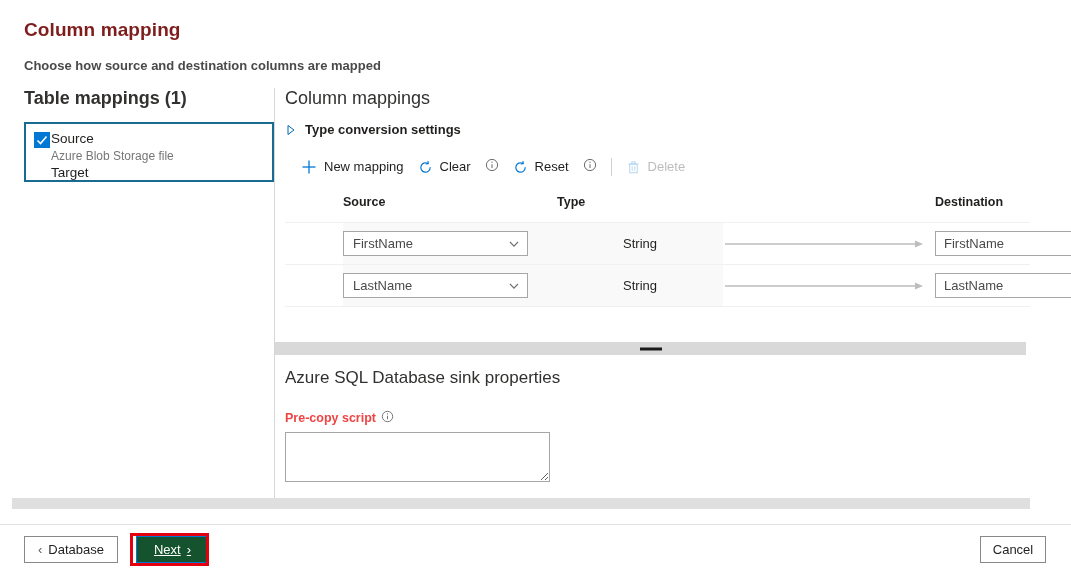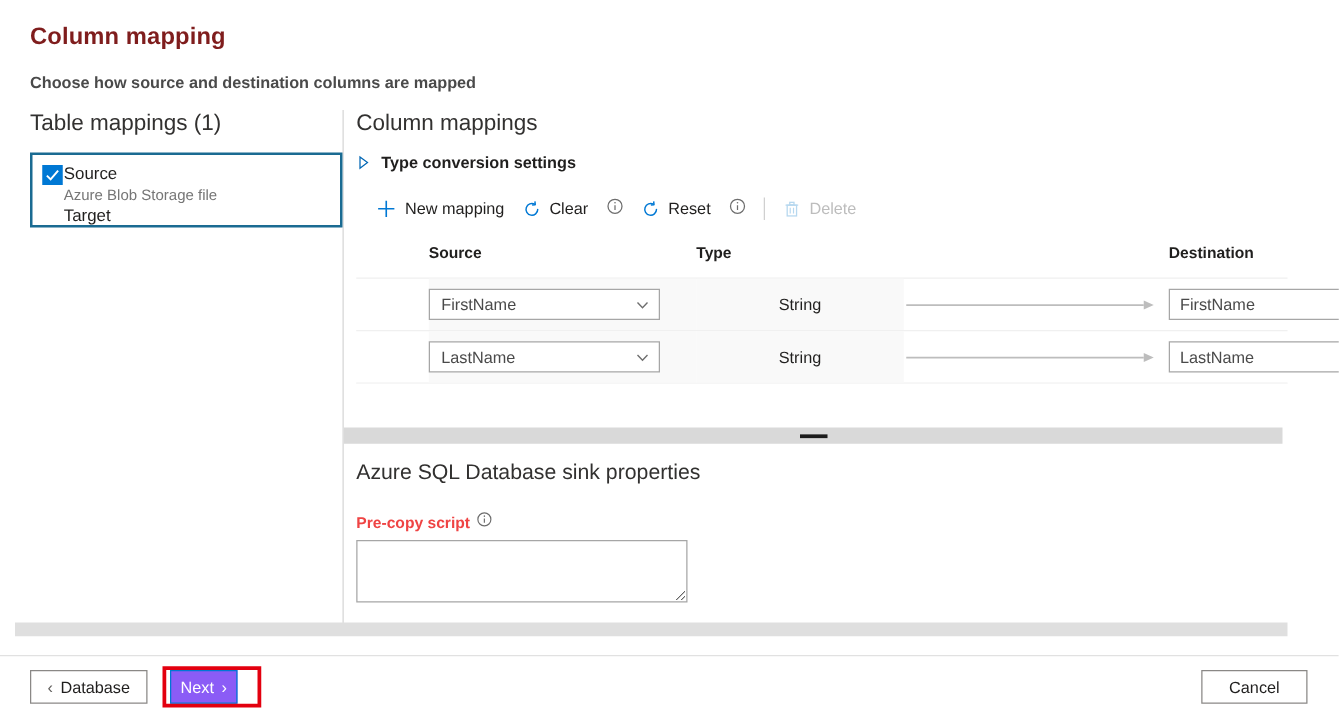--- a/index.html
+++ b/index.html
@@ -57,21 +57,21 @@
     position: absolute;
     left: 24px;
     top: 0;
     width: 250px;
   }
   .left-title {
     font-size: 18px;
     color: #323130;
     line-height: 24px;
     margin-bottom: 12px;
-    font-weight: normal;
+    font-weight: bold;
   }
   .mapping-card {
     border: 2px solid #1a6b92;
     background: #ffffff;
     padding: 6px 8px 10px 8px;
     height: 60px;
     box-sizing: border-box;
     position: relative;
     cursor: pointer;
   }
@@ -357,30 +357,31 @@
     top: 533px;
     width: 79px;
     height: 33px;
     border: 3px solid #e3000f;
     box-sizing: border-box;
   }
   .btn-next {
     position: absolute;
     left: 136px;
     top: 11px;
-    width: 54px;
-    background: #8b5cf6;
+    width: 73px;
+    background: #14532d;
     border: 1px solid #0078d4;
     color: #ffffff;
+    text-decoration: underline;
   }
   .btn-cancel {
     position: absolute;
     right: 25px;
     top: 11px;
-    width: 85px;
+    width: 66px;
   }
   .arrow-glyph { margin: 0 0 0 6px; font-size: 13px; }
   .arrow-glyph-left { margin: 0 6px 0 0; font-size: 13px; color: #605e5c; }
 </style>
 </head>
 <body>
 
 <div class="page-header">
   <div class="page-title">Column mapping</div>
   <div class="page-subtitle">Choose how source and destination columns are mapped</div>

